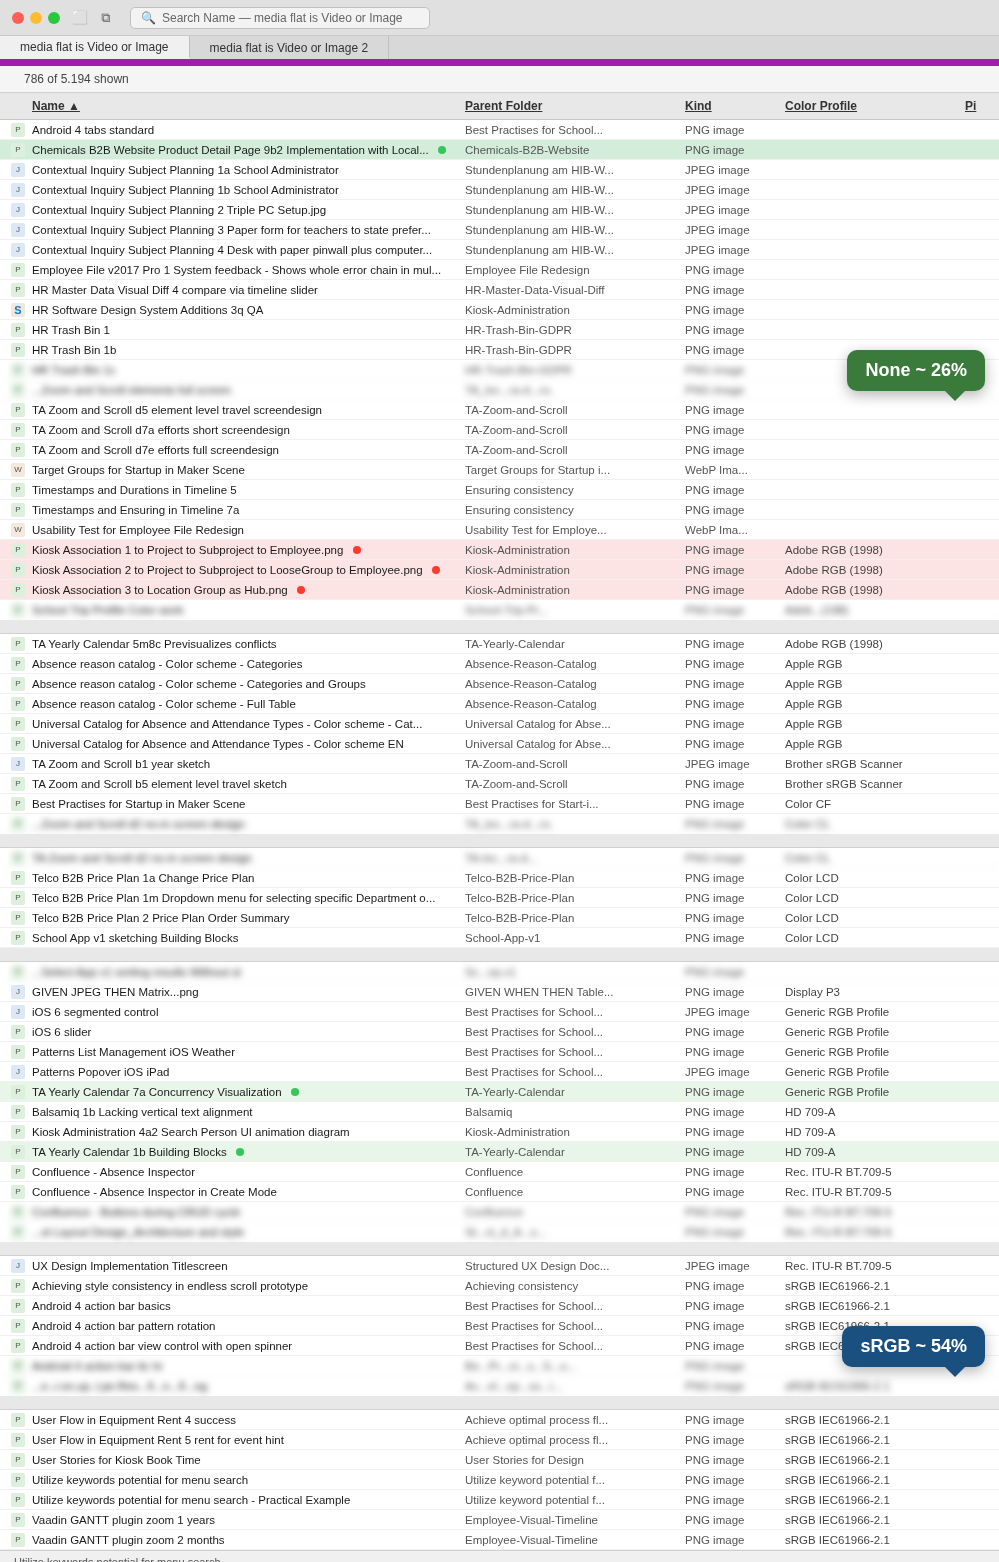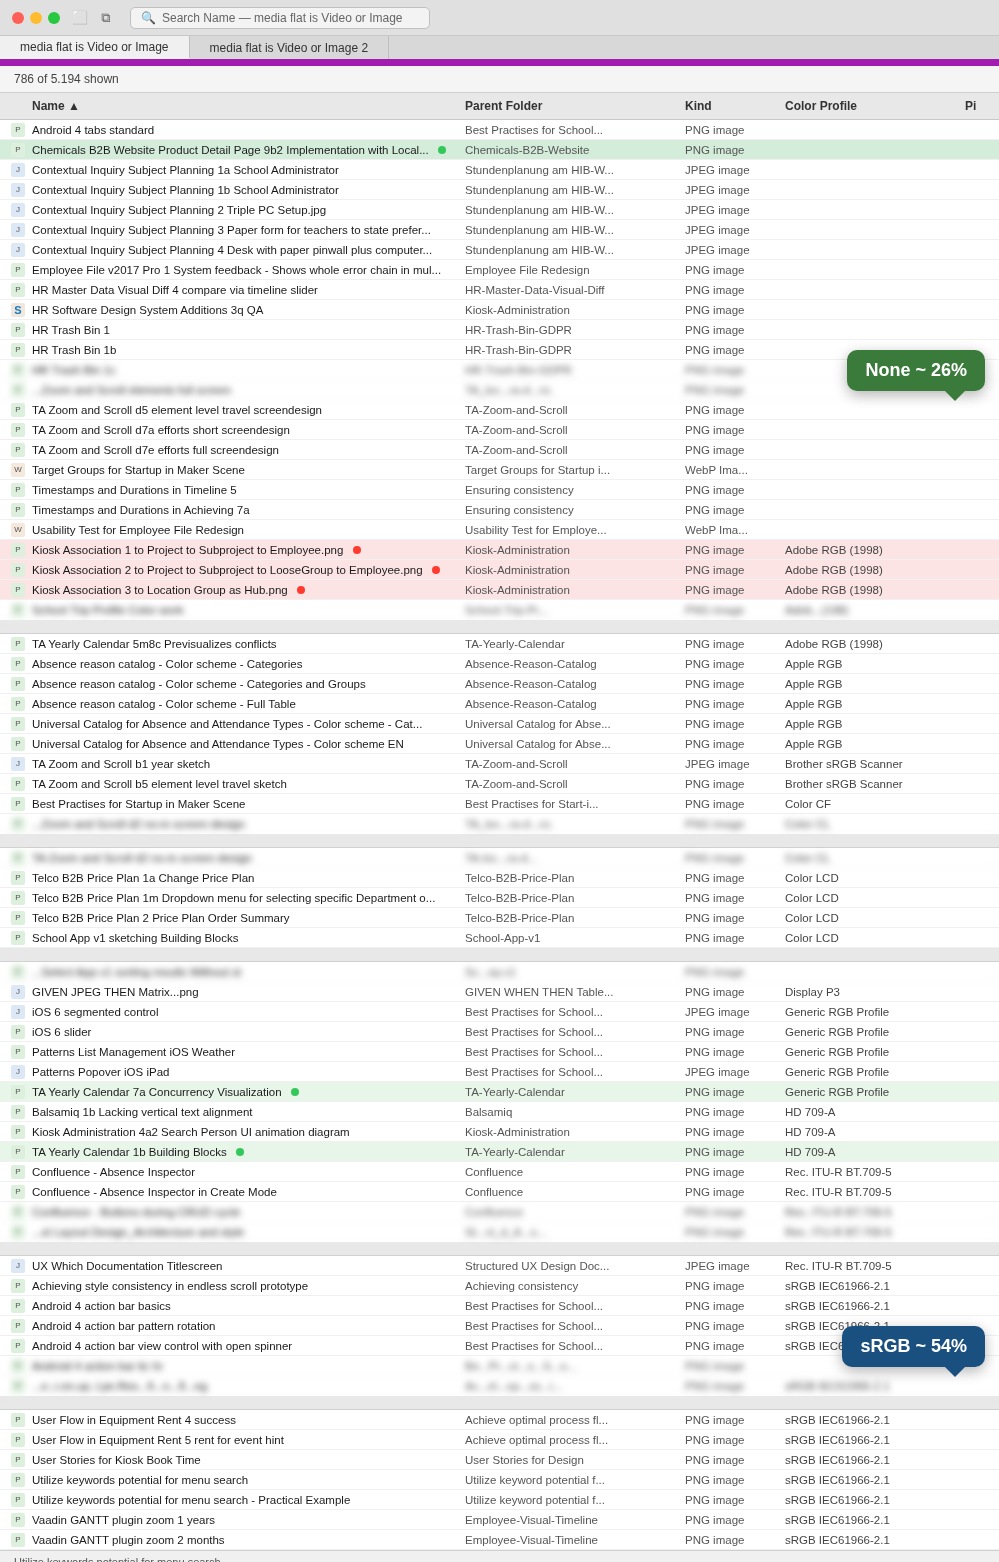--- a/index.html
+++ b/index.html
@@ -78,38 +78,39 @@
       white-space: nowrap;
     }
     .tab.active {
       background: #f0f0f0;
       border-bottom: 2px solid #f0f0f0;
     }
 
     
     .toolbar {
       background: #f5f5f5;
-      padding: 6px 14px;
+      padding: 6px 24px;
       border-bottom: 1px solid #d0d0d0;
       font-size: 12px;
       color: #444;
     }
 
     
     .table-header {
       display: grid;
       grid-template-columns: 20px 1fr 220px 100px 180px 30px;
       background: #e8e8e8;
       border-bottom: 1px solid #c8c8c8;
       padding: 4px 8px;
       font-size: 12px;
       font-weight: 600;
       color: #333;
       position: sticky;
       top: 0;
+      text-decoration: underline;
     }
     .table-header span { padding: 2px 4px; }
 
     .table-body {
       background: #fff;
     }
 
     .row {
       display: grid;
       grid-template-columns: 20px 1fr 220px 100px 180px 30px;
@@ -411,21 +412,21 @@
       <div class="cell name">Timestamps and Durations in Timeline 5</div>
       <div class="cell parent">Ensuring consistency</div>
       <div class="cell kind">PNG image</div>
       <div class="cell profile"></div>
       <div class="cell"></div>
     </div>
     <div class="row">
       <div class="row-icon">
         <div class="file-icon png">P</div>
       </div>
-      <div class="cell name">Timestamps and Durations in Achieving 7a</div>
+      <div class="cell name">Timestamps and Ensuring in Timeline 7a</div>
       <div class="cell parent">Ensuring consistency</div>
       <div class="cell kind">PNG image</div>
       <div class="cell profile"></div>
       <div class="cell"></div>
     </div>
     <div class="row">
       <div class="row-icon">
         <div class="file-icon webp">W</div>
       </div>
       <div class="cell name">Usability Test for Employee File Redesign</div>
@@ -765,21 +766,21 @@
       <div class="cell parent">St...ct_d_A...s...</div>
       <div class="cell kind">PNG image</div>
       <div class="cell profile">Rec. ITU-R BT.709-5</div>
       <div class="cell"></div>
     </div>
     <div class="section-spacer"></div>
     <div class="row">
       <div class="row-icon">
         <div class="file-icon jpeg">J</div>
       </div>
-      <div class="cell name">UX Which Documentation Titlescreen</div>
+      <div class="cell name">UX Design Implementation Titlescreen</div>
       <div class="cell parent">Structured UX Design Doc...</div>
       <div class="cell kind">JPEG image</div>
       <div class="cell profile">Rec. ITU-R BT.709-5</div>
       <div class="cell"></div>
     </div>
     <div class="row">
       <div class="row-icon">
         <div class="file-icon png">P</div>
       </div>
       <div class="cell name">Achieving style consistency in endless scroll prototype</div>

